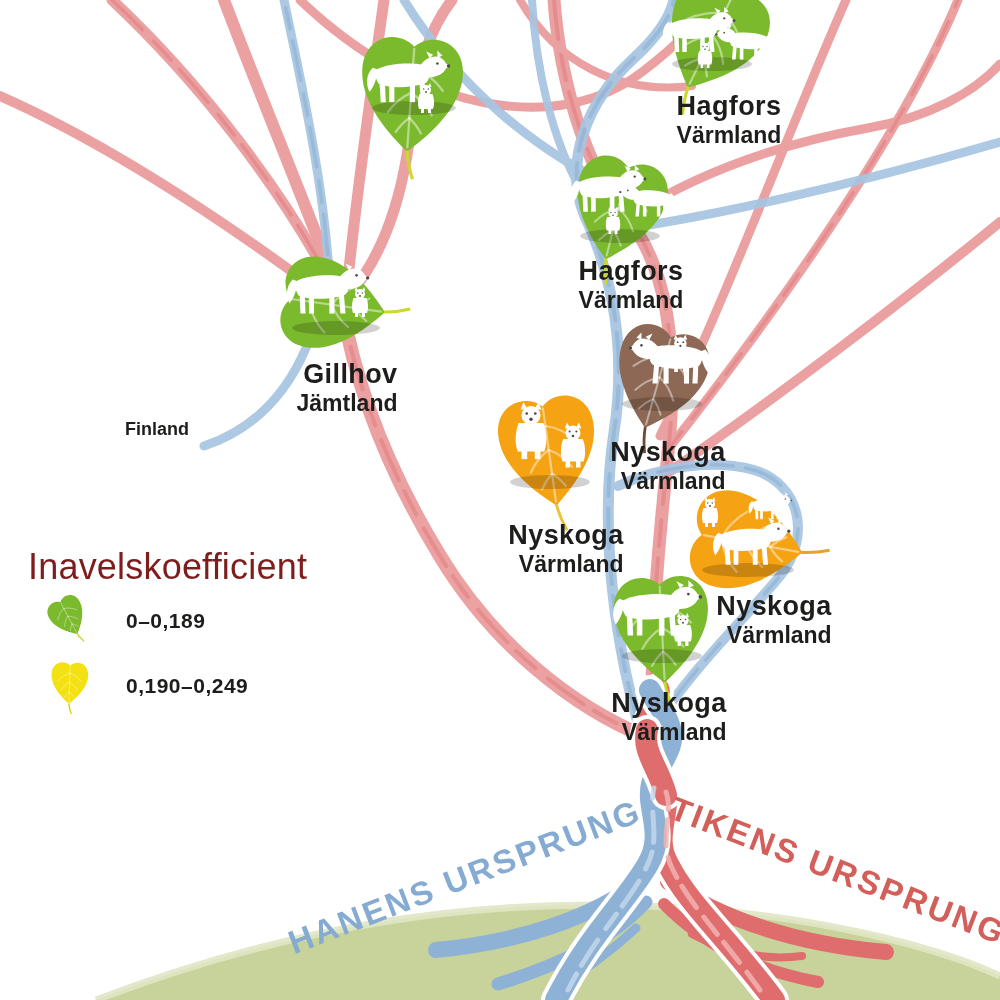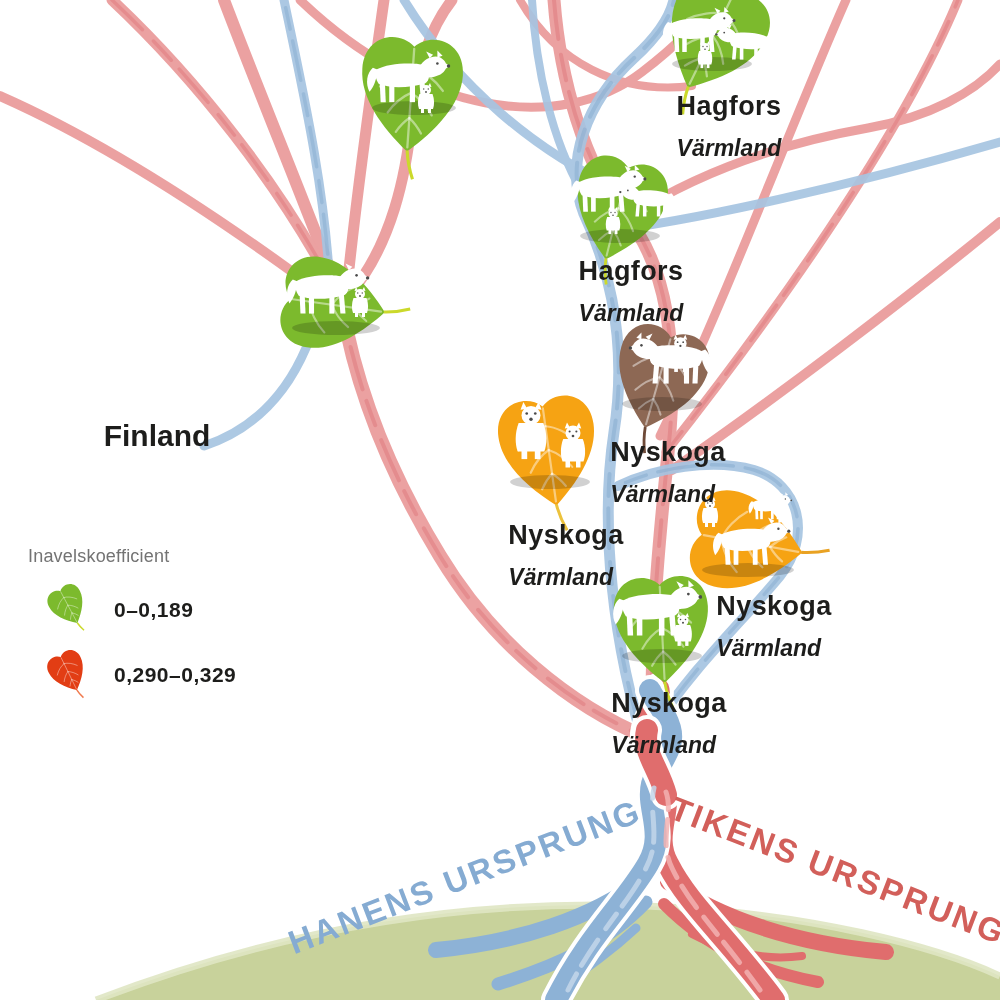--- a/index.html
+++ b/index.html
@@ -1,31 +1,31 @@
 <!DOCTYPE html>
 <html><head>
 <meta charset="utf-8">
 <style>
   html,body{margin:0;padding:0;background:#fff;}
   .canvas{position:relative;width:1000px;height:1000px;overflow:hidden;background:#ffffff;
           font-family:"Liberation Sans", sans-serif;}
   .canvas svg.scene{position:absolute;left:0;top:0;}
-  .node-label{position:absolute;transform:translateX(-50%);text-align:left;color:#1d1d1b;
+  .node-label{position:absolute;transform:translateX(-50%);text-align:right;color:#1d1d1b;
               font-weight:800;line-height:1.08;white-space:nowrap;}
   .nl-name{font-size:27px;letter-spacing:.4px;}
-  .nl-region{font-size:23px;margin-top:15px;font-style:italic;}
-  .single-label{position:absolute;transform:translateX(-50%);font-weight:800;font-size:30px;
+  .nl-region{font-size:23px;margin-top:2px;}
+  .single-label{position:absolute;transform:translateX(-50%);font-weight:800;font-size:18px;
                 color:#1d1d1b;white-space:nowrap;}
   .origin-label{position:absolute;font-weight:700;font-size:33px;letter-spacing:2.5px;
                 white-space:nowrap;transform-origin:center;}
   .origin-male{left:465px;top:877px;transform:translate(-50%,-50%) rotate(-21deg);color:#85abd2;}
   .origin-female{left:838px;top:871px;transform:translate(-50%,-50%) rotate(21deg);color:#d25f5a;}
   .legend{position:absolute;left:28px;top:546px;width:290px;}
-  .legend-title{font-size:18px;font-weight:400;color:#737373;letter-spacing:.2px;margin-bottom:10px;}
-  .legend-row{display:flex;align-items:center;gap:0;height:65px;}
+  .legend-title{font-size:36px;font-weight:400;color:#7f1d1d;letter-spacing:.2px;}
+  .legend-row{display:flex;align-items:center;gap:12px;height:65px;}
   .legend-swatch{width:86px;height:64px;flex:0 0 auto;}
   .legend-label{font-size:21px;font-weight:800;color:#1d1d1b;letter-spacing:.5px;}
 </style>
 </head>
 <body>
 
 <div class="canvas">
 
 <svg class="scene" width="1000" height="1000" viewBox="0 0 1000 1000">
   <defs>
@@ -230,20 +230,24 @@
 <div class="node-label" style="left:729px;top:92px">
   <div class="nl-name">Hagfors</div>
   <div class="nl-region">Värmland</div>
 </div>
 <div class="node-label" style="left:422px;top:158px">
 </div>
 <div class="node-label" style="left:631px;top:257px">
   <div class="nl-name">Hagfors</div>
   <div class="nl-region">Värmland</div>
 </div>
+<div class="node-label" style="left:347px;top:360px">
+  <div class="nl-name">Gillhov</div>
+  <div class="nl-region">Jämtland</div>
+</div>
 <div class="node-label" style="left:668px;top:438px">
   <div class="nl-name">Nyskoga</div>
   <div class="nl-region">Värmland</div>
 </div>
 <div class="node-label" style="left:566px;top:521px">
   <div class="nl-name">Nyskoga</div>
   <div class="nl-region">Värmland</div>
 </div>
 <div class="node-label" style="left:774px;top:592px">
   <div class="nl-name">Nyskoga</div>
@@ -265,27 +269,27 @@
   <div class="legend-row">
     <svg class="legend-swatch" viewBox="0 0 120 92">
       <g transform="translate(56,40) rotate(-28) scale(0.52) translate(-50,-60)" fill="#7cba2d">
         <use href="#leaf"></use>
         <path d="M50,113 C51,122 53,130 57,140" fill="none" stroke="#cbd92b" stroke-width="4"></path>
       </g>
     </svg>
     <span class="legend-label">0–0,189</span>
   </div>
 
-
-
   <div class="legend-row">
     <svg class="legend-swatch" viewBox="0 0 120 92">
-      <g transform="translate(56,42) rotate(-26) scale(0.53) translate(-50,-60)" fill="#e23d14">
+      <g transform="translate(58,42) rotate(2) scale(0.55) translate(-50,-60)" fill="#f4e112">
         <use href="#leaf"></use>
-        <path d="M50,113 C51,122 53,130 57,140" fill="none" stroke="#f07a4e" stroke-width="4"></path>
+        <path d="M50,113 C51,122 53,130 57,140" fill="none" stroke="#e3cf23" stroke-width="4"></path>
       </g>
     </svg>
-    <span class="legend-label">0,290–0,329</span>
+    <span class="legend-label">0,190–0,249</span>
   </div>
 
+
+
 </div>
 
 </div>
 
 </body></html>

